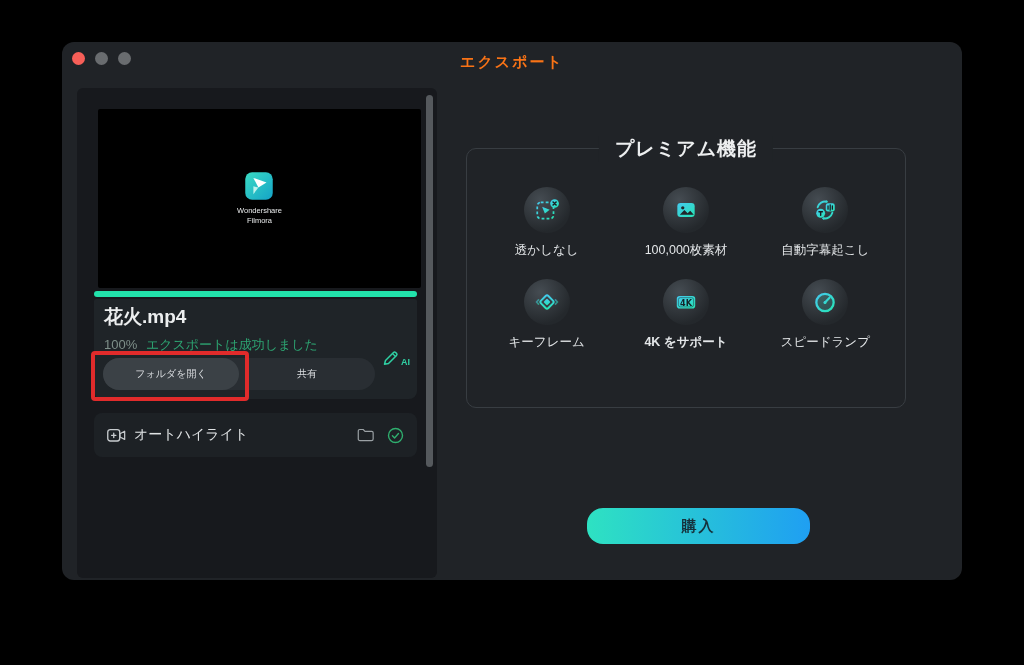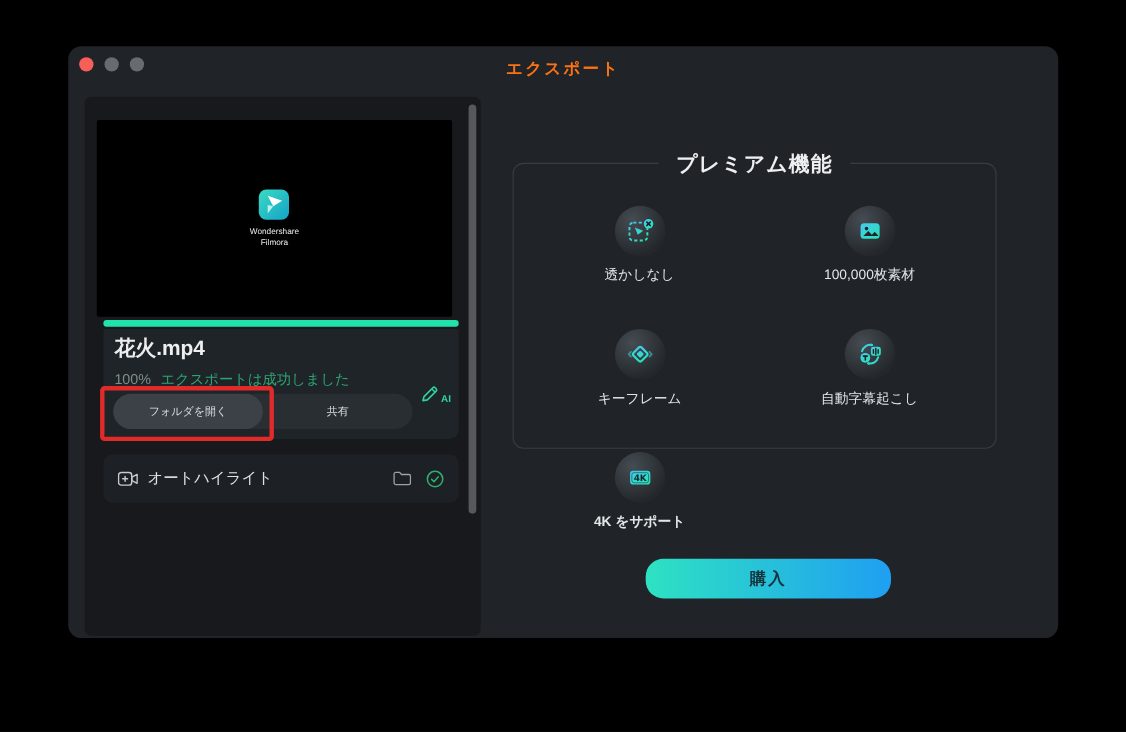--- a/index.html
+++ b/index.html
@@ -13,21 +13,21 @@
   .traffic { position:absolute; width:13px; height:13px; border-radius:50%; top:10px; }
   .tl-red   { left:10px; background:#f75f58; }
   .tl-min   { left:33px; background:#696c6f; }
   .tl-max   { left:56px; background:#696c6f; }
   .win-title { position:absolute; top:11px; left:0; width:100%; text-align:center;
                color:#f97316; font-size:15px; font-weight:600; letter-spacing:2px; }
 
   
   .left-panel { position:absolute; left:15px; top:46px; width:360px; height:490px;
                 background:#17191d; border-radius:6px; }
-  .video-preview { position:absolute; left:11px; top:21px; width:323px; height:179px;
+  .video-preview { position:absolute; left:21px; top:21px; width:323px; height:179px;
                    background:#000; border-radius:2px; display:flex; align-items:center;
                    justify-content:center; }
   .logo-block { display:flex; flex-direction:column; align-items:center; }
   .logo-text { color:#e9ebec; font-size:7.5px; line-height:1.35; text-align:center; margin-top:5px; }
   .progress-bar { position:absolute; left:17px; top:203px; width:323px; height:6px;
                   background:#22e2ab; border-radius:3px; }
 
   .info-card { position:absolute; left:17px; top:211px; width:323px; height:100px;
                background:#1f2428; border-radius:2px 2px 8px 8px; }
   .filename { position:absolute; left:10px; top:5px; color:#eceeef; font-size:19px; font-weight:600; }
@@ -58,21 +58,21 @@
 
   .scrollbar { position:absolute; left:349px; top:7px; width:7px; height:372px;
                background:#55595d; border-radius:4px; }
 
   
   .premium-panel { position:absolute; left:404px; top:106px; width:440px; height:260px;
                    border:1.5px solid #383d42; border-radius:10px; }
   .premium-title { position:absolute; top:-13px; left:50%; transform:translateX(-50%);
                    background:#202327; padding:0 16px; color:#edeff0; font-size:19px;
                    font-weight:700; white-space:nowrap; letter-spacing:1px; }
-  .feature-grid { display:grid; grid-template-columns:repeat(2,1fr); row-gap:40px;
+  .feature-grid { display:grid; grid-template-columns:repeat(3,1fr); row-gap:20px;
                   padding:38px 10px 0; }
   .feature-cell { display:flex; flex-direction:column; align-items:center; }
   .feature-icon { width:46px; height:46px; border-radius:50%;
                   background:radial-gradient(circle at 35% 28%, #454c52, #24282c 72%);
                   display:flex; align-items:center; justify-content:center; }
   .feature-label { margin-top:9px; color:#e3e6e8; font-size:12.5px; }
   .feature-cell:nth-child(5) .feature-label { font-weight:700; }
 
   .buy-button { position:absolute; left:525px; top:466px; width:223px; height:36px;
                 border:none; border-radius:16px; cursor:pointer;
@@ -187,55 +187,65 @@
             <circle cx="9" cy="10" r="1.5" fill="#20262a"></circle>
             <path d="M6.3 16.3l4.2-4.2 3 3 2.4-2.4 3.3 3.6z" fill="#20262a"></path>
           </svg>
         </div>
         <div class="feature-label">100,000枚素材</div>
       </div>
 
       <div class="feature-cell">
         <div class="feature-icon">
           <svg width="26" height="26" viewBox="0 0 24 24">
-            <path d="M4.2 10l-1.8 2 1.8 2" fill="none" stroke="url(#icongrad)" stroke-width="1.5" opacity="0.55" stroke-linecap="round"></path>
-            <path d="M19.8 10l1.8 2-1.8 2" fill="none" stroke="url(#icongrad)" stroke-width="1.5" opacity="0.55" stroke-linecap="round"></path>
-            <rect x="7.2" y="7.2" width="9.6" height="9.6" rx="1.8" transform="rotate(45 12 12)" fill="none" stroke="url(#icongrad)" stroke-width="1.8"></rect>
-            <rect x="9.7" y="9.7" width="4.6" height="4.6" rx="1" transform="rotate(45 12 12)" fill="url(#icongrad)"></rect>
-          </svg>
-        </div>
-        <div class="feature-label">キーフレーム</div>
-      </div>
-
-      <div class="feature-cell">
-        <div class="feature-icon">
-          <svg width="26" height="26" viewBox="0 0 24 24">
             <path d="M5.2 9.5a7.3 7.3 0 0 1 8.5-5.2" fill="none" stroke="url(#icongrad)" stroke-width="1.7" stroke-linecap="round"></path>
             <path d="M13 2.8l1.6 1.7-2.2 1.2z" fill="url(#icongrad)"></path>
             <path d="M18.8 14.5a7.3 7.3 0 0 1-8.5 5.2" fill="none" stroke="url(#icongrad)" stroke-width="1.7" stroke-linecap="round"></path>
             <path d="M11 21.2l-1.6-1.7 2.2-1.2z" fill="url(#icongrad)"></path>
             <circle cx="8" cy="15" r="4.1" fill="url(#icongrad)"></circle>
             <path d="M6.4 13.6h3.2M8 13.6v3.3" stroke="#1a1e21" stroke-width="1.3" stroke-linecap="round"></path>
             <rect x="12.7" y="5.8" width="8.3" height="7.6" rx="2" fill="url(#icongrad)"></rect>
             <path d="M14.8 8.2v3M16.8 7.2v5M18.8 8.2v3" stroke="#1a1e21" stroke-width="1.2" stroke-linecap="round"></path>
           </svg>
         </div>
         <div class="feature-label">自動字幕起こし</div>
       </div>
 
       <div class="feature-cell">
         <div class="feature-icon">
           <svg width="26" height="26" viewBox="0 0 24 24">
+            <path d="M4.2 10l-1.8 2 1.8 2" fill="none" stroke="url(#icongrad)" stroke-width="1.5" opacity="0.55" stroke-linecap="round"></path>
+            <path d="M19.8 10l1.8 2-1.8 2" fill="none" stroke="url(#icongrad)" stroke-width="1.5" opacity="0.55" stroke-linecap="round"></path>
+            <rect x="7.2" y="7.2" width="9.6" height="9.6" rx="1.8" transform="rotate(45 12 12)" fill="none" stroke="url(#icongrad)" stroke-width="1.8"></rect>
+            <rect x="9.7" y="9.7" width="4.6" height="4.6" rx="1" transform="rotate(45 12 12)" fill="url(#icongrad)"></rect>
+          </svg>
+        </div>
+        <div class="feature-label">キーフレーム</div>
+      </div>
+
+      <div class="feature-cell">
+        <div class="feature-icon">
+          <svg width="26" height="26" viewBox="0 0 24 24">
             <rect x="3.5" y="6.5" width="17" height="11.5" rx="2.6" fill="url(#icongrad)"></rect>
             <rect x="5" y="8" width="14" height="8.5" rx="1.8" fill="none" stroke="#1a1e21" stroke-width="0.8" opacity="0.5"></rect>
             <text x="12" y="15.4" text-anchor="middle" font-size="7.5" font-weight="bold" font-family="DejaVu Sans, sans-serif" fill="#14262b">4K</text>
           </svg>
         </div>
         <div class="feature-label">4K をサポート</div>
       </div>
 
+      <div class="feature-cell">
+        <div class="feature-icon">
+          <svg width="26" height="26" viewBox="0 0 24 24">
+            <circle cx="12" cy="12.5" r="8" fill="rgba(46,215,197,0.18)" stroke="url(#icongrad)" stroke-width="2.1"></circle>
+            <path d="M12 12.5L16.2 8" stroke="url(#icongrad)" stroke-width="2" stroke-linecap="round"></path>
+            <circle cx="12" cy="12.5" r="1.4" fill="url(#icongrad)"></circle>
+          </svg>
+        </div>
+        <div class="feature-label">スピードランプ</div>
+      </div>
 
     </div>
   </div>
 
   <button class="buy-button">購入</button>
 
 </div>
 
 </body></html>

